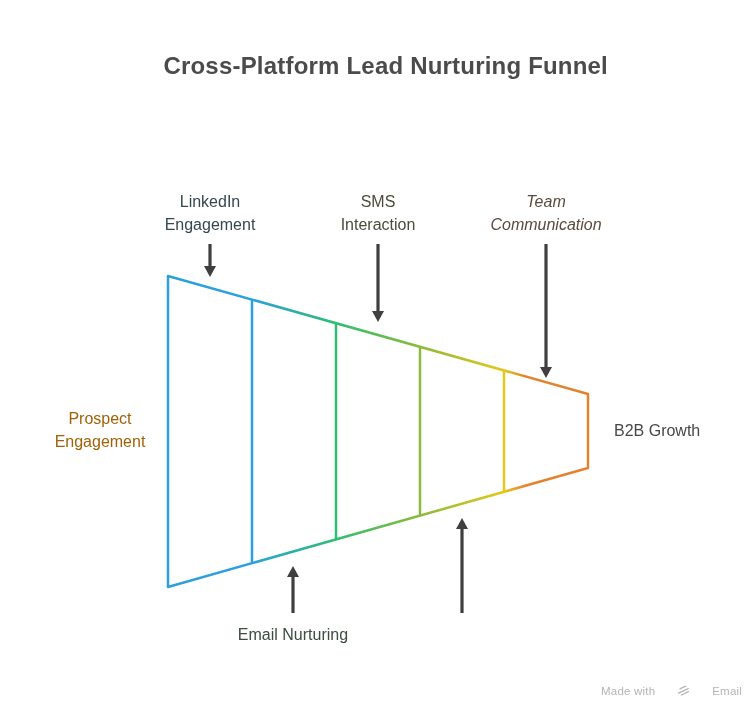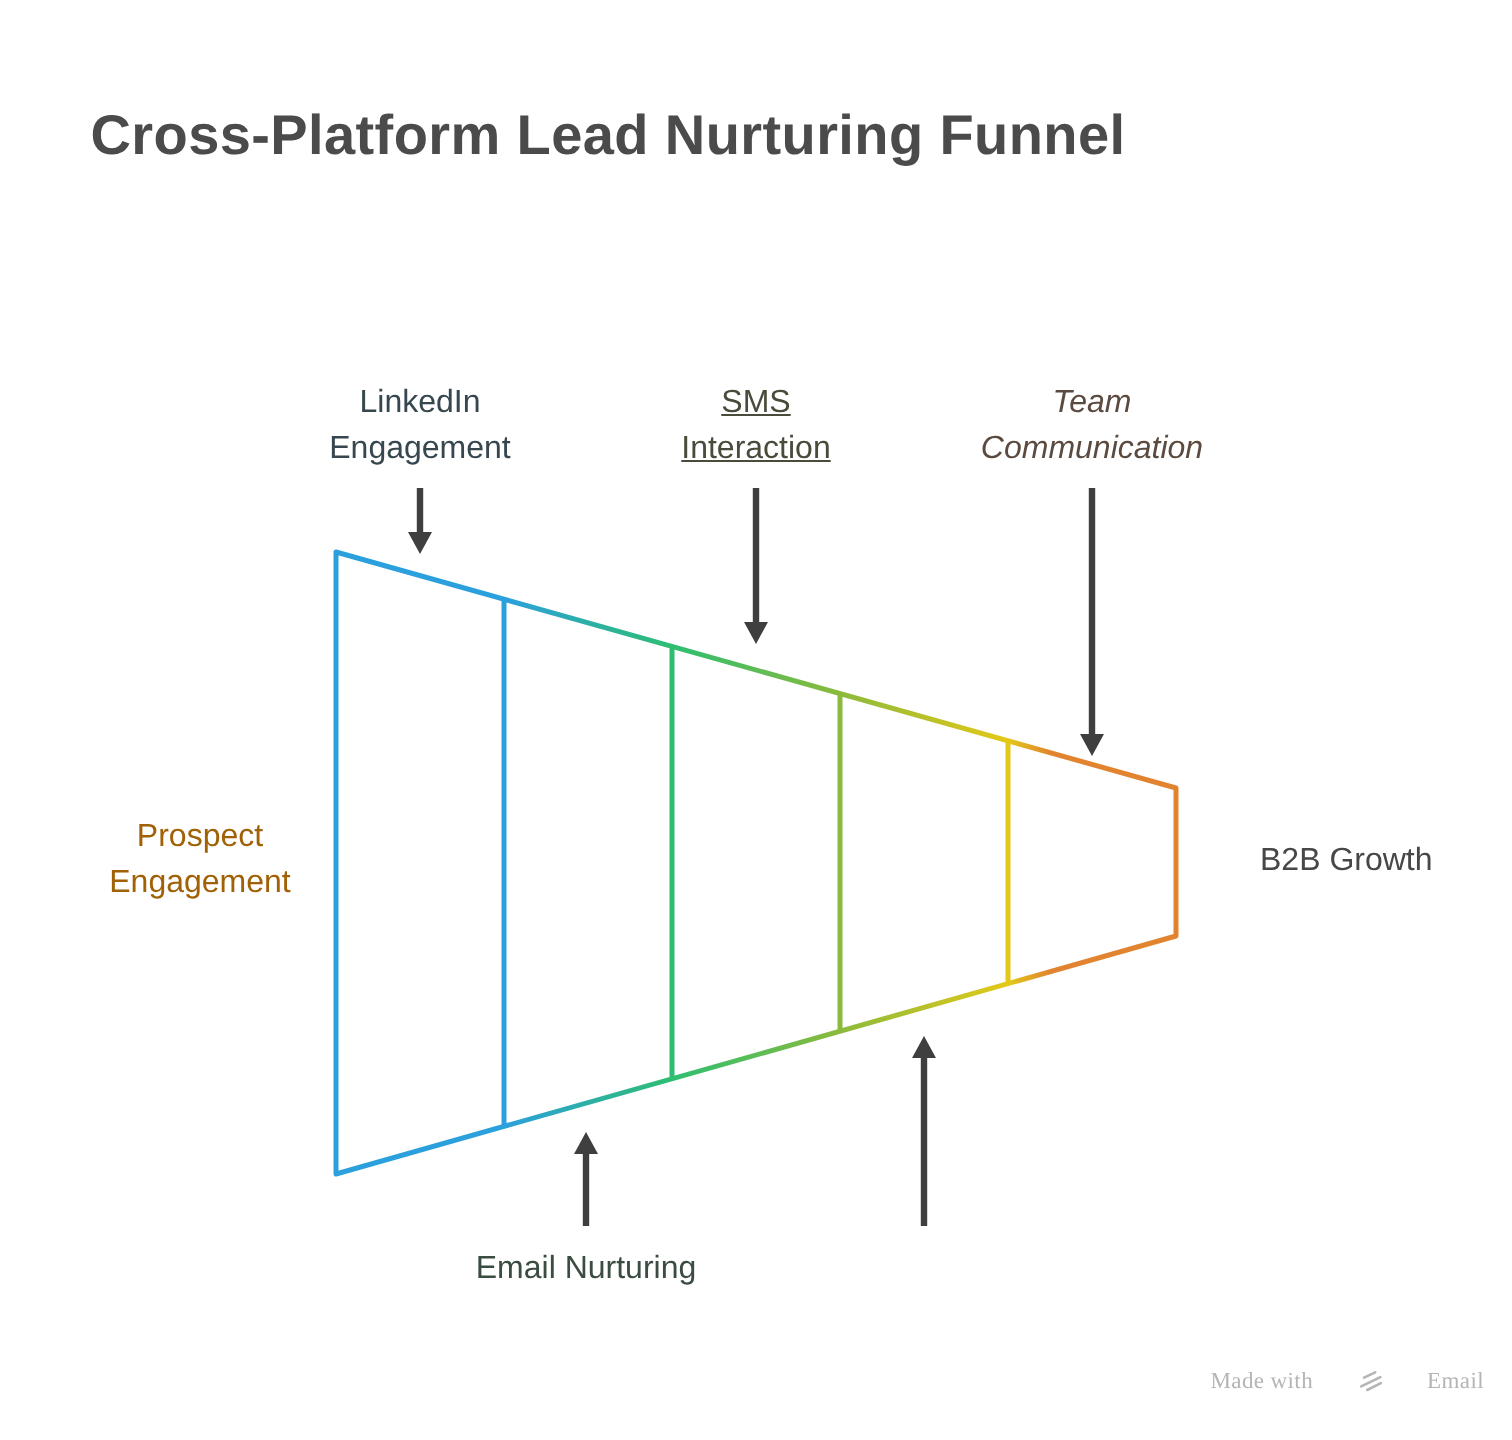--- a/index.html
+++ b/index.html
@@ -5,39 +5,38 @@
   html,body{margin:0;padding:0;background:#ffffff;}
   .canvas{
     position:relative;
     width:756px;height:720px;
     background:#ffffff;
     font-family:"Liberation Sans", sans-serif;
     overflow:hidden;
   }
   .title{
     position:absolute;top:52px;left:0;width:608px;
-    text-align:center;
-    font-size:28px;font-weight:700;letter-spacing:.2px;
+    text-align:right;
+    font-size:24px;font-weight:700;letter-spacing:.2px;
     margin:0;
   }
   .funnel-svg{position:absolute;left:0;top:0;}
   .callout{
     position:absolute;
     width:200px;
     text-align:center;
     font-size:16px;line-height:23px;
     white-space:pre-line;
   }
-  .callout.single{white-space:nowrap;width:auto;margin-left:16px;}
+  .callout.single{white-space:nowrap;width:auto;}
   .watermark{
     position:absolute;right:14px;top:684px;
     display:flex;align-items:center;gap:22px;
     font-size:11.5px;letter-spacing:.2px;
     user-select:none;
-    font-family:Liberation Serif, serif;
   }
   .watermark .wm-text{white-space:nowrap;}
 </style>
 </head>
 <body>
 
 <div class="canvas">
 
   <h1 class="title" style="color: rgb(75, 75, 75);">Cross-Platform Lead Nurturing Funnel</h1>
 
@@ -80,21 +79,21 @@
     </g>
     <g>
       <line x1="462" y1="613" x2="462" y2="527" stroke-width="3.2" stroke="#3F3F3F"></line>
       <path d="M456,529 L468,529 L462,518 Z" fill="#3F3F3F"></path>
     </g>
   </svg>
 
   <div class="callout" style="left: 110px; top: 190px; color: rgb(55, 71, 79);">LinkedIn
 Engagement</div>
 
-  <div class="callout" style="left: 278px; top: 190px; color: rgb(75, 75, 59); text-decoration: underline;">SMS
+  <div class="callout" style="left: 278px; top: 190px; color: rgb(75, 75, 59);">SMS
 Interaction</div>
 
   <div class="callout" style="left: 446px; top: 190px; color: rgb(91, 74, 63); font-style: italic;">Team
 Communication</div>
 
   <div class="callout" style="left: 0px; top: 407px; color: #a16207;">Prospect
 Engagement</div>
 
   <div class="callout single" style="left: 614px; top: 419px; color: rgb(71, 71, 71);">B2B Growth</div>
 

